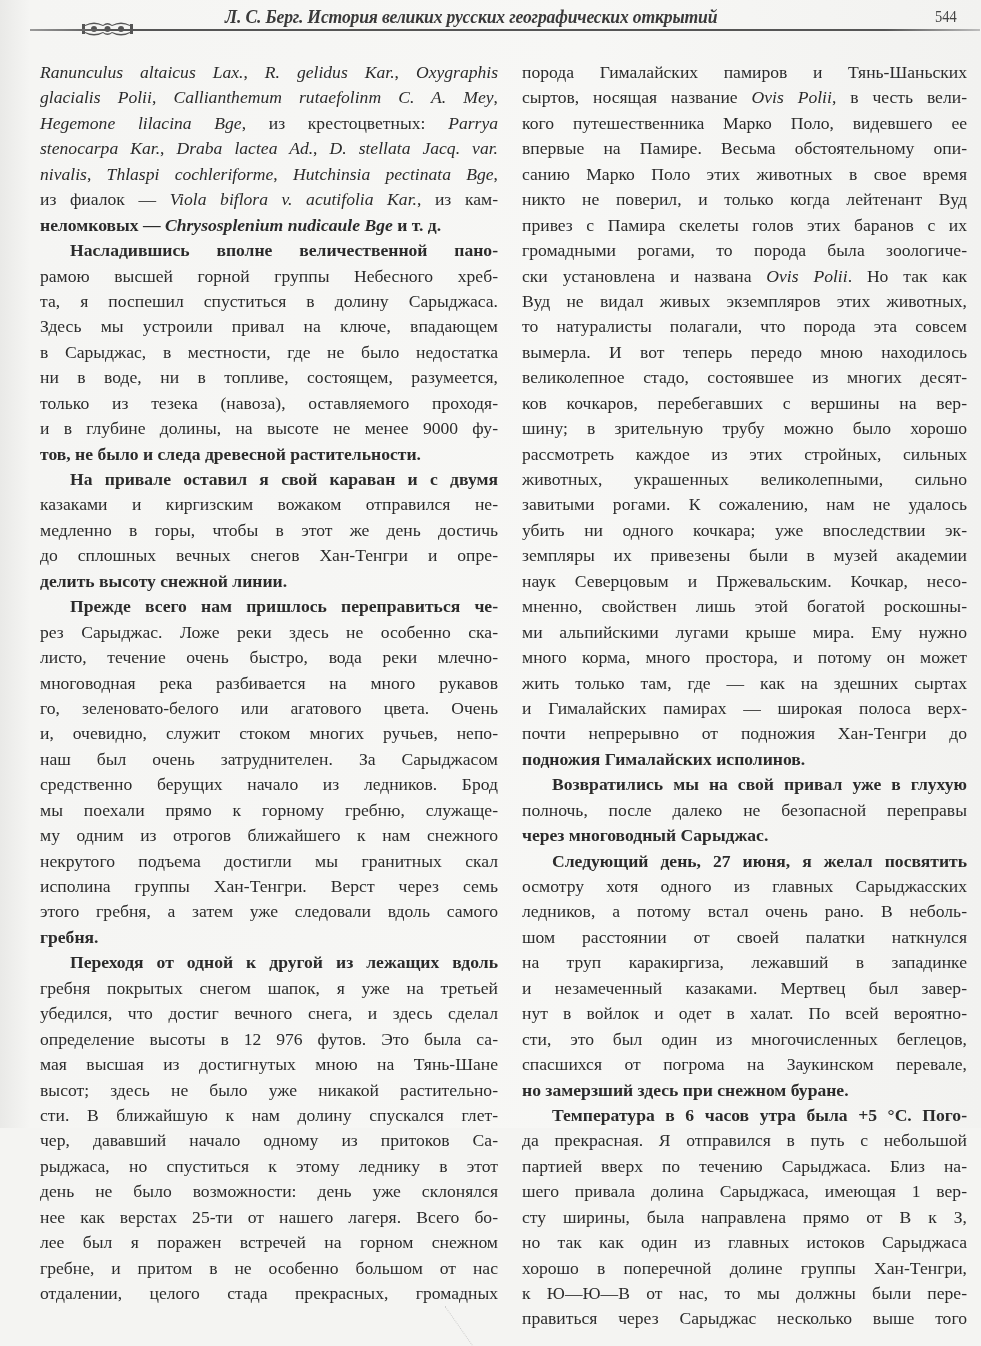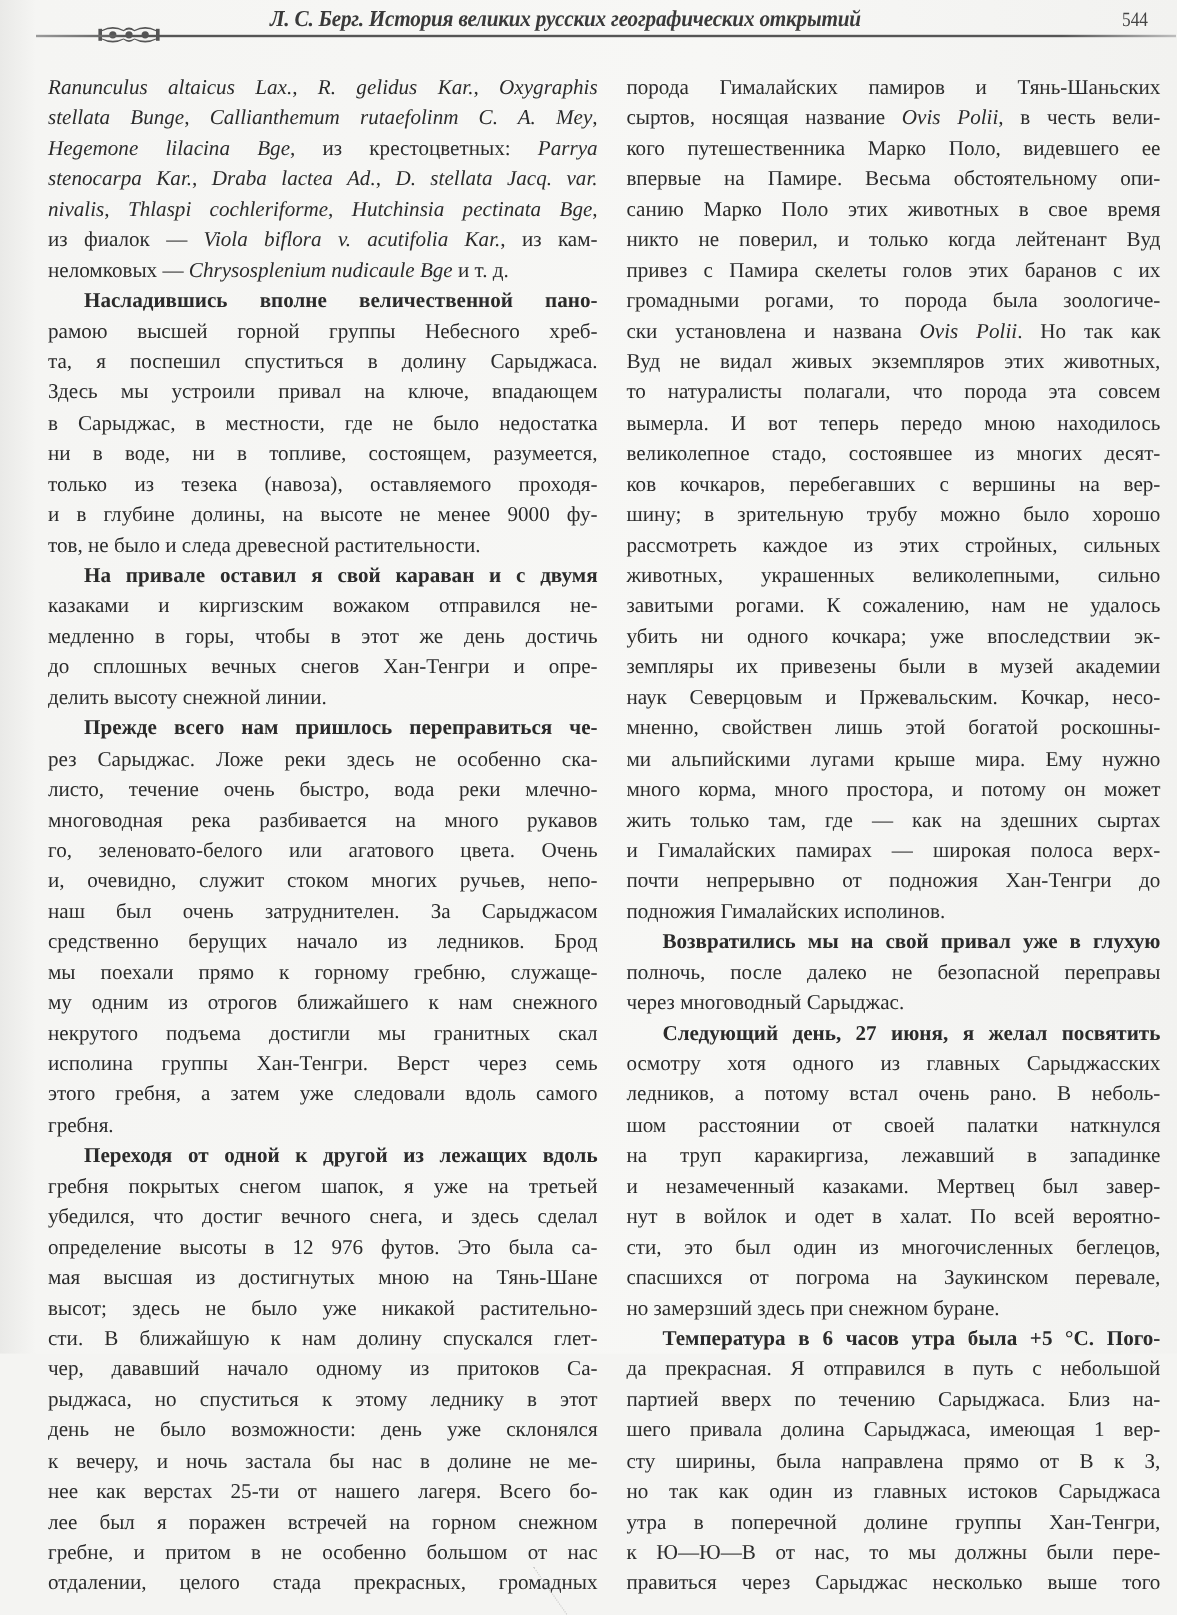--- a/index.html
+++ b/index.html
@@ -39,21 +39,21 @@
     position: absolute; top: 60px;
     font-size: 17.6px; line-height: 25.45px;
     text-align: justify;
   }
   .col-left { left: 40px; width: 458px; }
   .col-right { left: 522px; width: 445px; }
   .line {
     display: block; white-space: nowrap; height: 25.45px;
     text-align-last: justify; text-align: justify;
   }
-  .line.last { text-align-last: left; }
+  .line.last { text-align-last: left; font-weight: bold; }
   .line.indent { padding-left: 30px; font-weight: bold; }
   .it { font-style: italic; }
   .smudge {
     position: absolute; left: 455px; top: 1290px; width: 40px; height: 50px;
     border-left: 1px dotted #b5b5b5; transform: rotate(-35deg); opacity: 0.6;
   }
 </style>
 </head>
 <body>
 
@@ -70,21 +70,21 @@
         <path d="M5 13 Q14 18 23 13 Q27.5 17 32 13 Q41 18 50 13 L50 12 Q41 16 32 12 Q27.5 15 23 12 Q14 16 5 12Z"></path>
       </g>
     </svg>
     <div class="header-rule"></div>
     <div class="header-title">Л. С. Берг. История великих русских географических открытий</div>
     <div class="page-number">544</div>
   </div>
 
   <div class="column col-left" id="col0">
       <span class="line"><span class="it">Ranunculus altaicus Lax.</span>, <span class="it">R. gelidus Kar.</span>, <span class="it">Oxygraphis</span></span>
-      <span class="line"><span class="it">stellata Bunge</span>, <span class="it">Callianthemum rutaefolinm C. A. Mey</span>,</span>
+      <span class="line"><span class="it">glacialis Polii</span>, <span class="it">Callianthemum rutaefolinm C. A. Mey</span>,</span>
       <span class="line"><span class="it">Hegemone lilacina Bge</span>, из крестоцветных: <span class="it">Parrya</span></span>
       <span class="line"><span class="it">stenocarpa Kar.</span>, <span class="it">Draba lactea Ad.</span>, <span class="it">D. stellata Jacq. var.</span></span>
       <span class="line"><span class="it">nivalis</span>, <span class="it">Thlaspi cochleriforme</span>, <span class="it">Hutchinsia pectinata Bge</span>,</span>
       <span class="line">из фиалок — <span class="it">Viola biflora v. acutifolia Kar.</span>, из кам-</span>
       <span class="line last">неломковых — <span class="it">Chrysosplenium nudicaule Bge</span> и т. д.</span>
       <span class="line indent">Насладившись вполне величественной пано-</span>
       <span class="line">рамою высшей горной группы Небесного хреб-</span>
       <span class="line">та, я поспешил спуститься в долину Сарыджаса.</span>
       <span class="line">Здесь мы устроили привал на ключе, впадающем</span>
       <span class="line">в Сарыджас, в местности, где не было недостатка</span>
@@ -114,21 +114,20 @@
       <span class="line indent">Переходя от одной к другой из лежащих вдоль</span>
       <span class="line">гребня покрытых снегом шапок, я уже на третьей</span>
       <span class="line">убедился, что достиг вечного снега, и здесь сделал</span>
       <span class="line">определение высоты в 12 976 футов. Это была са-</span>
       <span class="line">мая высшая из достигнутых мною на Тянь-Шане</span>
       <span class="line">высот; здесь не было уже никакой растительно-</span>
       <span class="line">сти. В ближайшую к нам долину спускался глет-</span>
       <span class="line">чер, дававший начало одному из притоков Са-</span>
       <span class="line">рыджаса, но спуститься к этому леднику в этот</span>
       <span class="line">день не было возможности: день уже склонялся</span>
-      <span class="line">к вечеру, и ночь застала бы нас в долине не ме-</span>
       <span class="line">нее как верстах 25-ти от нашего лагеря. Всего бо-</span>
       <span class="line">лее был я поражен встречей на горном снежном</span>
       <span class="line">гребне, и притом в не особенно большом от нас</span>
       <span class="line">отдалении, целого стада прекрасных, громадных</span>
     </div>
   <div class="column col-right" id="col1">
       <span class="line">порода Гималайских памиров и Тянь-Шаньских</span>
       <span class="line">сыртов, носящая название <span class="it">Ovis Polii</span>, в честь вели-</span>
       <span class="line">кого путешественника Марко Поло, видевшего ее</span>
       <span class="line">впервые на Памире. Весьма обстоятельному опи-</span>
@@ -168,19 +167,19 @@
       <span class="line">нут в войлок и одет в халат. По всей вероятно-</span>
       <span class="line">сти, это был один из многочисленных беглецов,</span>
       <span class="line">спасшихся от погрома на Заукинском перевале,</span>
       <span class="line last">но замерзший здесь при снежном буране.</span>
       <span class="line indent">Температура в 6 часов утра была +5 °С. Пого-</span>
       <span class="line">да прекрасная. Я отправился в путь с небольшой</span>
       <span class="line">партией вверх по течению Сарыджаса. Близ на-</span>
       <span class="line">шего привала долина Сарыджаса, имеющая 1 вер-</span>
       <span class="line">сту ширины, была направлена прямо от В к З,</span>
       <span class="line">но так как один из главных истоков Сарыджаса</span>
-      <span class="line">утра в поперечной долине группы Хан-Тенгри,</span>
+      <span class="line">хорошо в поперечной долине группы Хан-Тенгри,</span>
       <span class="line">к Ю—Ю—В от нас, то мы должны были пере-</span>
       <span class="line">правиться через Сарыджас несколько выше того</span>
     </div>
 
   <div class="smudge"></div>
 </div>
 
 </body></html>

